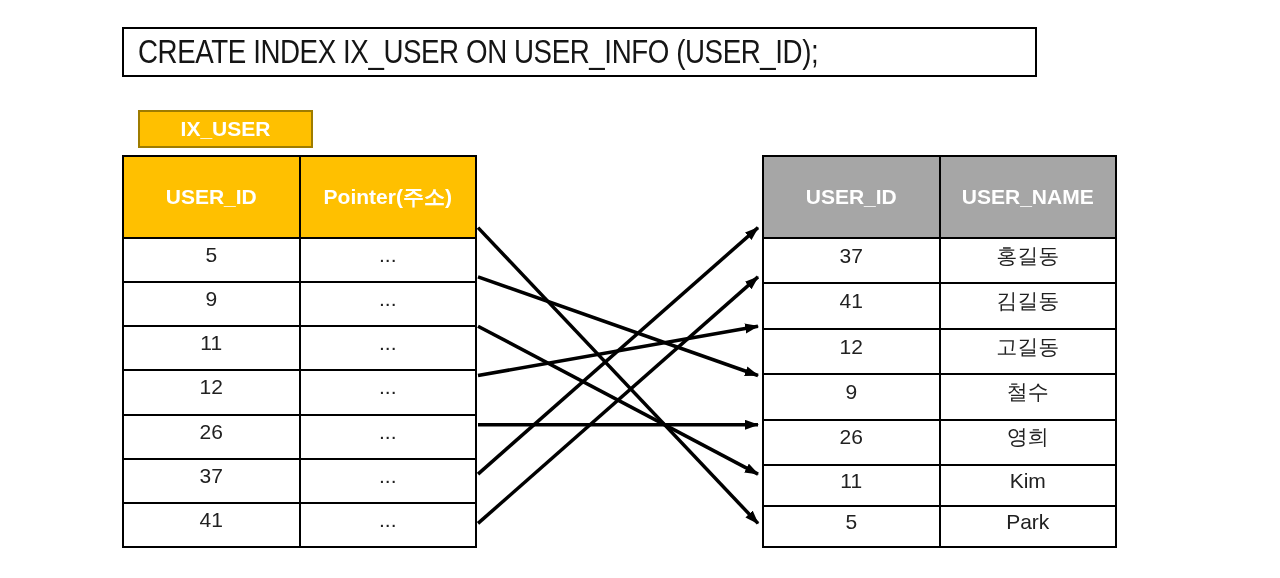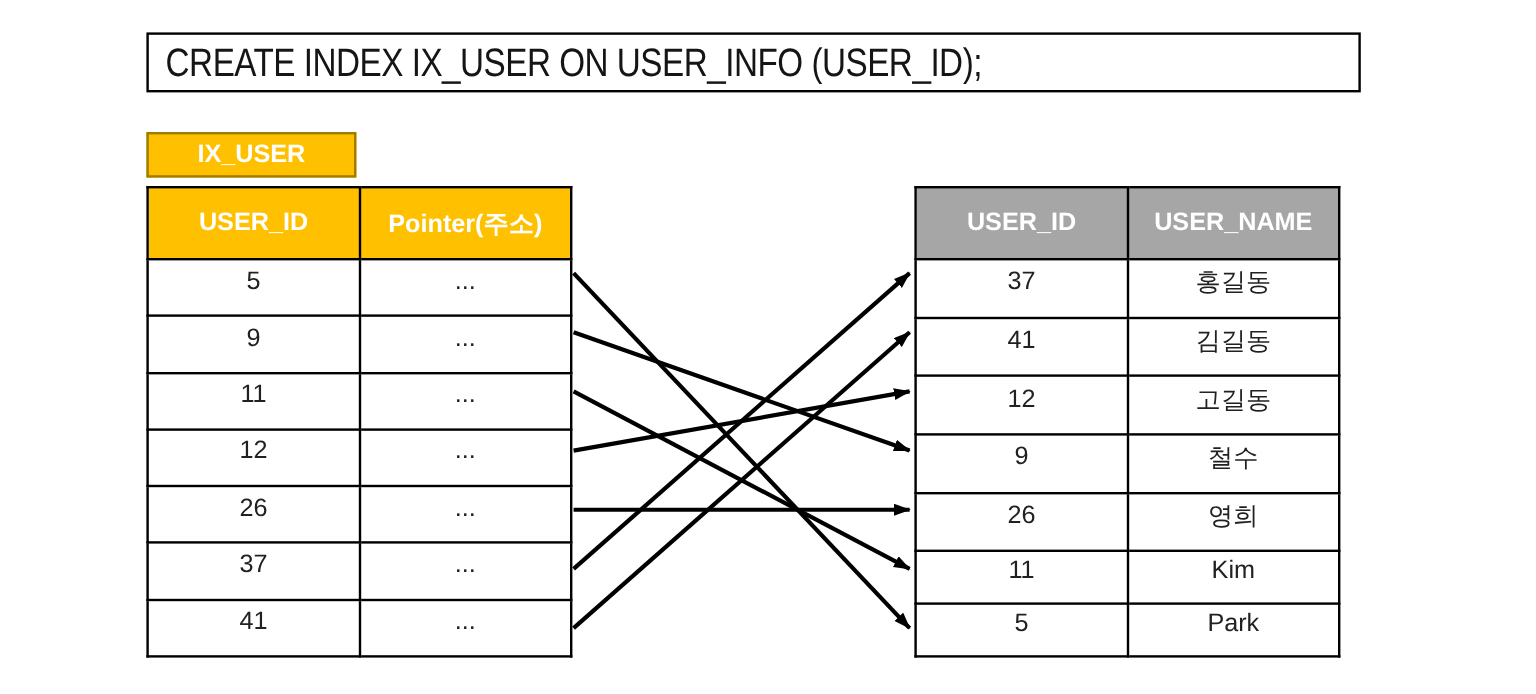--- a/index.html
+++ b/index.html
@@ -12,52 +12,52 @@
     --header-text:#FFFFFF;
     --cell-text:#212121;
     --page-bg:#FFFFFF;
   }
   html,body{margin:0;padding:0;background:var(--page-bg);}
   body{font-family:"Liberation Sans","DejaVu Sans",sans-serif;}
   .canvas{position:relative;width:1280px;height:578px;background:var(--page-bg);overflow:hidden;}
 
   
   .sql-box{
-    position:absolute;left:122px;top:27px;width:1012px;height:50px;
+    position:absolute;left:122px;top:27px;width:915px;height:50px;
     box-sizing:border-box;border:2px solid var(--border);
     display:flex;align-items:center;background:var(--page-bg);
   }
   .sql-text{
     display:inline-block;margin-left:14px;font-size:33px;font-weight:400;
     color:#151515;white-space:nowrap;
     transform:scaleX(0.84);transform-origin:0 50%;letter-spacing:-0.5px;
   }
 
   
   .tab{
     position:absolute;top:110px;height:38px;box-sizing:border-box;
     display:flex;align-items:center;justify-content:center;
-    color:var(--header-text);font-weight:bold;font-size:21px;
+    color:var(--header-text);font-weight:bold;font-size:21px;margin-left:16px;
   }
   .tab.index{left:122px;width:175px;background:var(--index-header-bg);border:2px solid var(--index-tab-border);}
   .tab.data{left:762px;width:176px;background:var(--data-header-bg);border:2px solid var(--data-tab-border);}
 
   
   table.grid{
     position:absolute;top:155px;width:355px;height:393px;
     border-collapse:collapse;table-layout:fixed;background:var(--page-bg);
   }
   table.grid.index{left:122px;}
   table.grid.data{left:762px;}
   table.grid th,table.grid td{
     border:2px solid var(--border);text-align:center;vertical-align:middle;
     overflow:hidden;white-space:nowrap;
   }
   table.grid th{
-    height:48px;color:var(--header-text);font-weight:bold;font-size:21px;padding:5px;
+    height:48px;color:var(--header-text);font-weight:bold;font-size:21px;padding:16px;
   }
   table.grid.index th{background:var(--index-header-bg);}
   table.grid.data th{background:var(--data-header-bg);}
   table.grid td{
     color:var(--cell-text);font-size:21px;padding:0 0 10px 0;
   }
 
   
   svg.arrow-layer{position:absolute;left:0;top:0;pointer-events:none;}
   svg.arrow-layer line{stroke:var(--arrow);stroke-width:3.5;}

